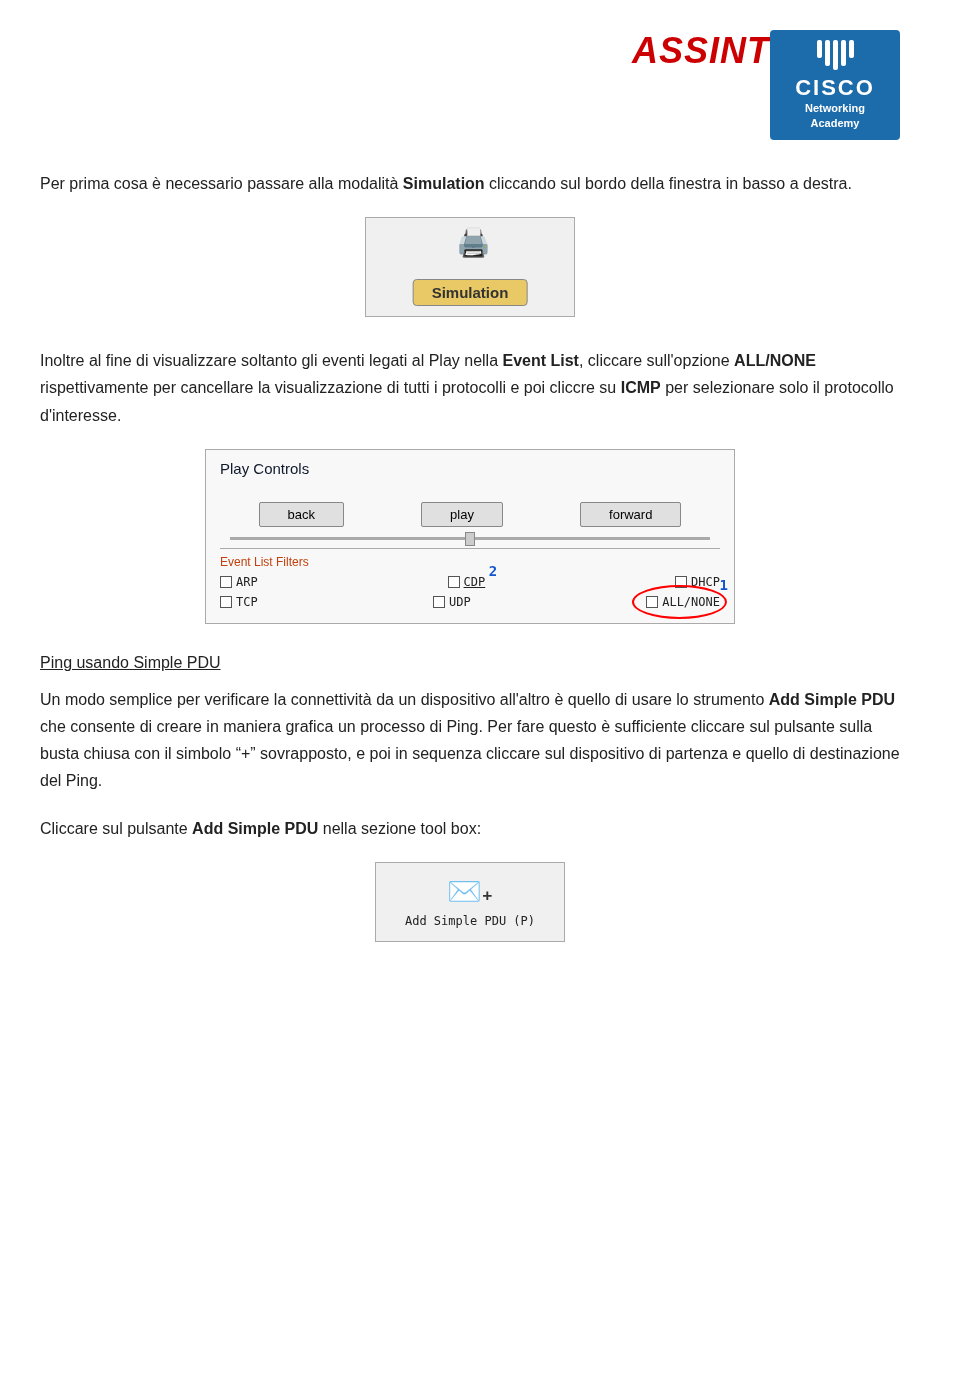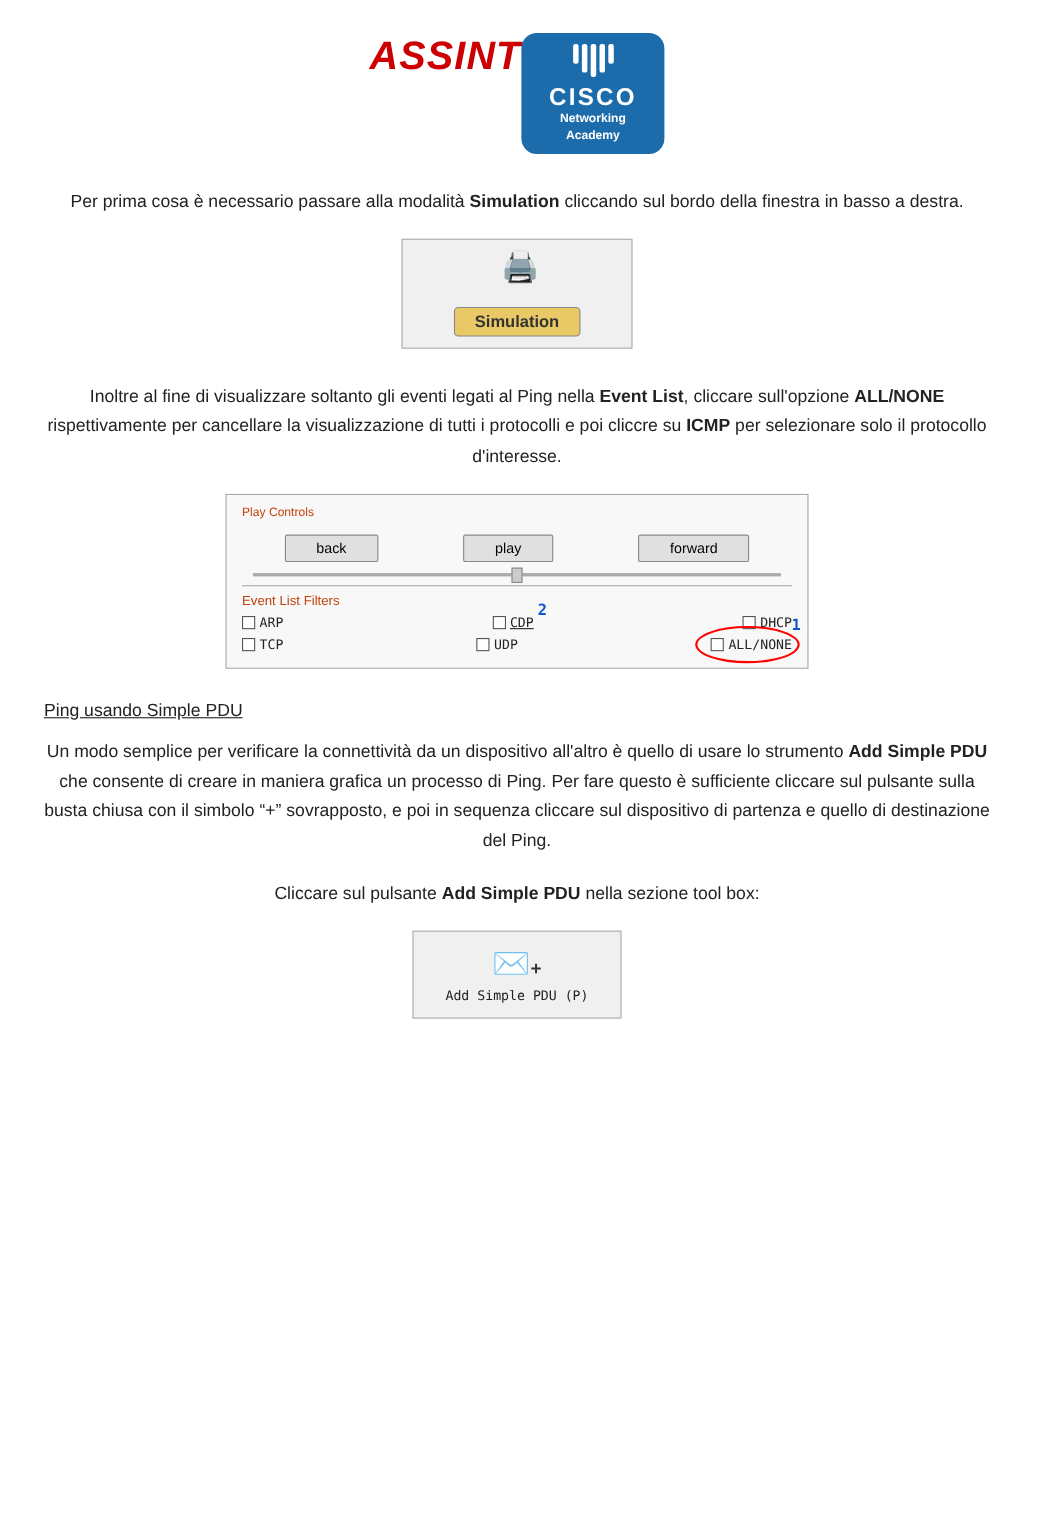--- a/index.html
+++ b/index.html
@@ -7,36 +7,36 @@
       background: #fff;
       font-family: Arial, sans-serif;
       font-size: 16px;
       color: #222;
       width: 960px;
       min-height: 1397px;
       padding: 30px 60px 40px 40px;
     }
     .header {
       display: flex;
-      justify-content: center;
+      justify-content: flex-end;
       align-items: flex-start;
       margin-bottom: 30px;
     }
     .title {
       font-size: 36px;
       font-weight: 900;
       color: #cc0000;
       letter-spacing: 1px;
       font-style: italic;
     }
     .cisco-logo {
       width: 130px;
       height: 110px;
       background: #1c6bab;
-      border-radius: 14px;
+      border-radius: 4px;
       display: flex;
       flex-direction: column;
       align-items: center;
       justify-content: center;
       padding: 10px;
     }
     .cisco-logo-bars {
       display: flex;
       gap: 3px;
       margin-bottom: 5px;
@@ -56,21 +56,20 @@
       color: #fff;
       text-align: center;
       font-weight: bold;
       line-height: 1.3;
     }
     .section-text {
       font-size: 16px;
       line-height: 1.7;
       margin-bottom: 20px;
       color: #222;
-      text-align: center;
     }
     .section-text b {
       font-weight: bold;
     }
     .image-container {
       display: flex;
       justify-content: center;
       margin: 20px 0 30px 0;
     }
     
@@ -108,23 +107,23 @@
     }
     
     .controls-box {
       border: 1px solid #aaa;
       width: 530px;
       padding: 10px 14px 14px 14px;
       background: #f8f8f8;
       font-size: 13px;
     }
     .controls-label {
-      font-size: 11px;
-      color: #c2410c;
-      margin-bottom: 14px;
+      font-size: 15px;
+      color: #0f172a;
+      margin-bottom: 25px;
       font-style: normal;
     }
     .controls-buttons {
       display: flex;
       margin-bottom: 10px;
       justify-content: space-around;
     }
     .ctrl-btn {
       background: #e0e0e0;
       border: 1px solid #888;
@@ -249,21 +248,21 @@
 </p>
 
 <div class="image-container">
   <div class="sim-img">
     <span class="sim-icon">🖨️</span>
     <div class="sim-img-inner">Simulation</div>
   </div>
 </div>
 
 <p class="section-text">
-  <span>Inoltre al fine di visualizzare soltanto gli eventi legati al Ping nella </span><b>Event List</b><span>, cliccare sull'opzione </span><b>ALL/NONE</b><span> rispettivamente per cancellare la visualizzazione di tutti i protocolli e poi cliccre su </span><b>ICMP</b><span> per selezionare solo il protocollo d'interesse.</span>
+  <span>Inoltre al fine di visualizzare soltanto gli eventi legati al Play nella </span><b>Event List</b><span>, cliccare sull'opzione </span><b>ALL/NONE</b><span> rispettivamente per cancellare la visualizzazione di tutti i protocolli e poi cliccre su </span><b>ICMP</b><span> per selezionare solo il protocollo d'interesse.</span>
 </p>
 
 <div class="image-container">
   <div class="controls-box">
 
     <div class="controls-label">Play Controls</div>
 
     <div class="controls-buttons">
       <button class="ctrl-btn">back</button>
       <button class="ctrl-btn">play</button>

